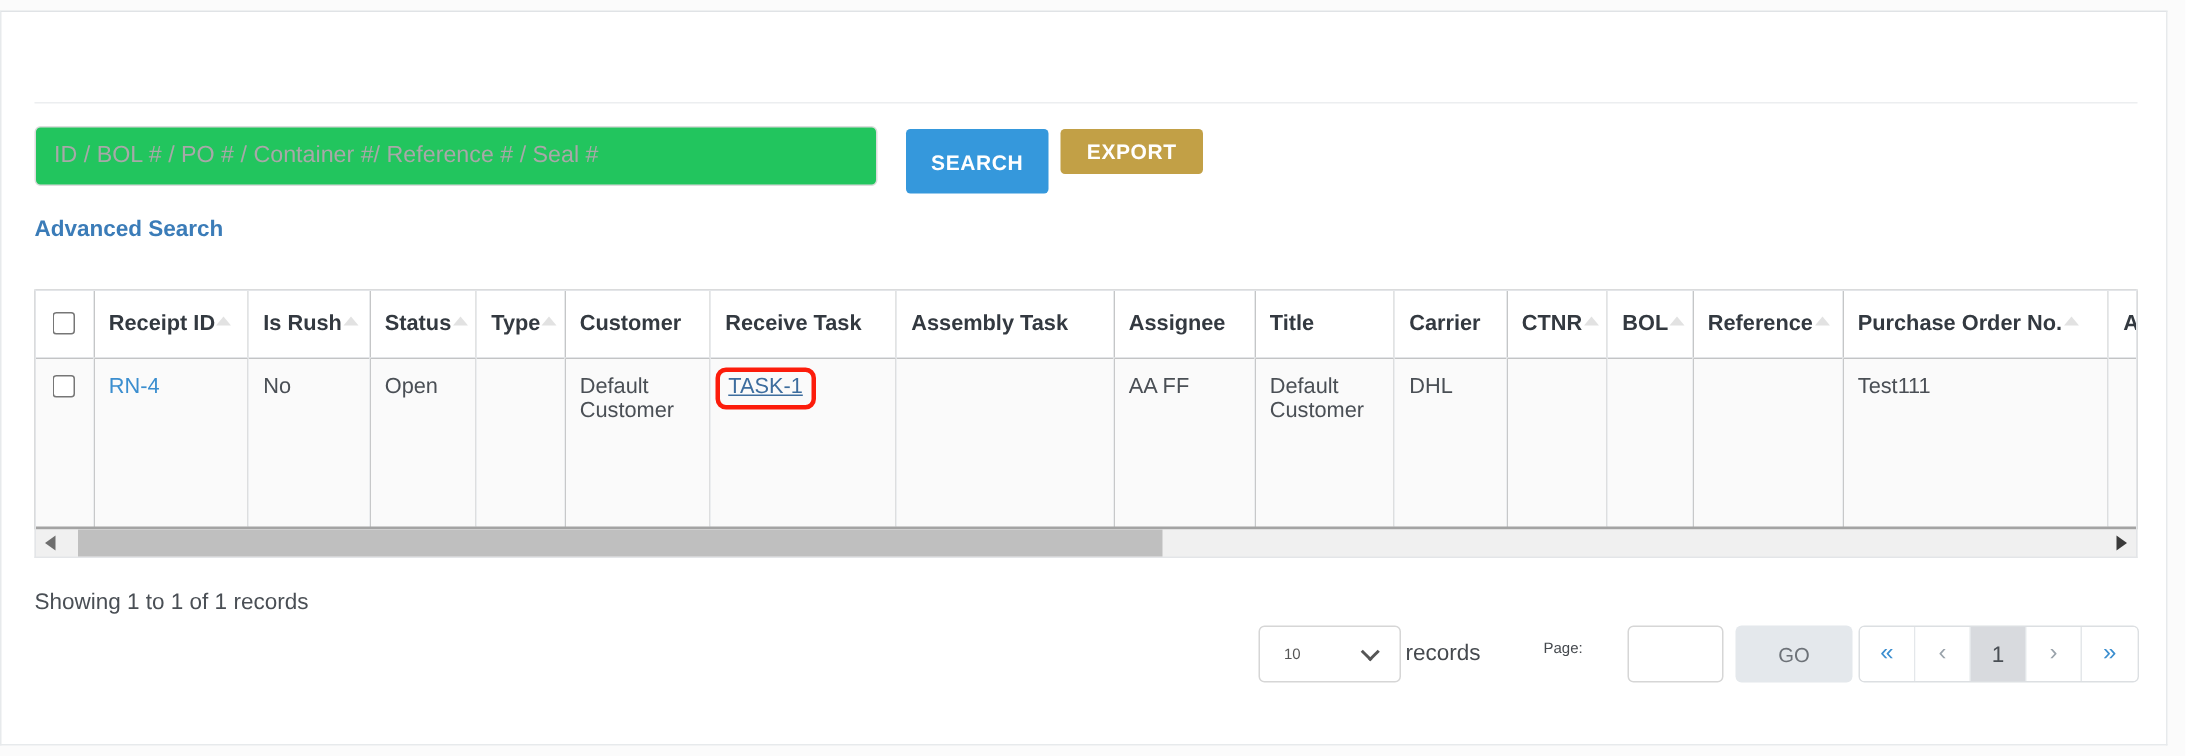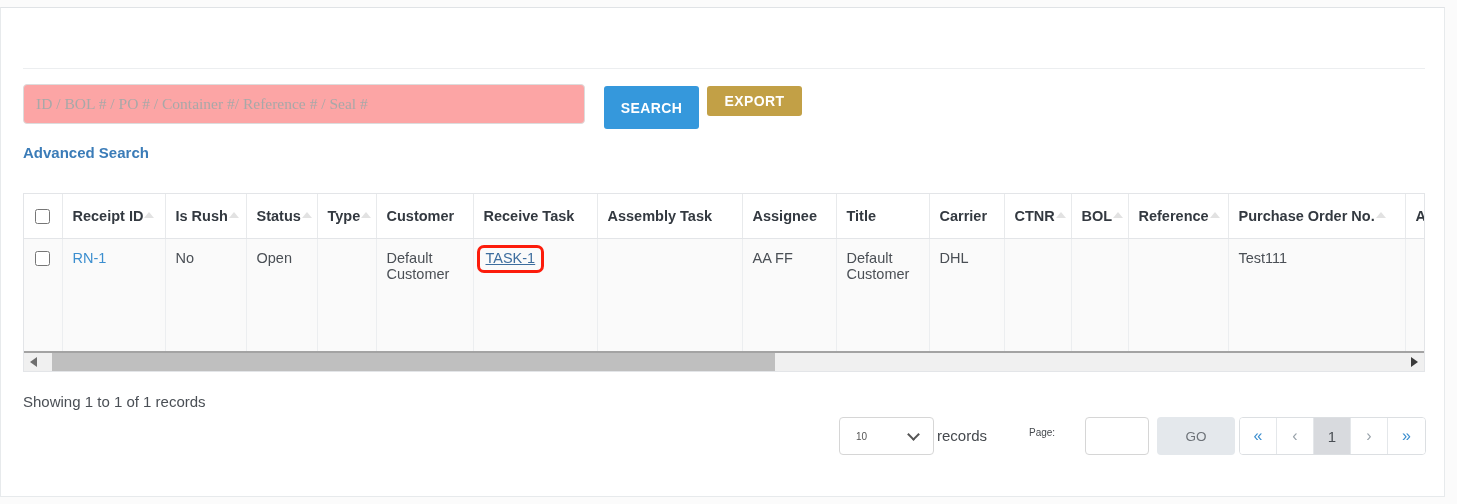--- a/index.html
+++ b/index.html
@@ -69,22 +69,22 @@
     position: absolute;
     left: 22px; top: 76px;
     height: 40px;
   }
   .search-input {
     position: absolute;
     left: 0; top: 0;
     width: 562px; height: 40px;
     border: 1px solid #dcdcdc;
     border-radius: 4px;
-    background: #fca5a5;
-    font-family: Liberation Serif, serif;
+    background: #22c55e;
+    font-family: Liberation Sans, sans-serif;
     font-size: 15.5px;
     color: #555;
     padding: 0 12px;
     outline: none;
   }
   .search-input::placeholder { color: #a8a8a8; }
 
   .btn-search {
     position: absolute;
     left: 581px; top: 2px;
@@ -383,21 +383,21 @@
               <th><span>CTNR</span><span class="sort-ind"></span></th>
               <th><span>BOL</span><span class="sort-ind"></span></th>
               <th><span>Reference</span><span class="sort-ind"></span></th>
               <th><span>Purchase Order No.</span><span class="sort-ind"></span></th>
               <th><span>A</span></th>
             </tr>
           </thead>
         <tbody id="grid-body">
             <tr>
               <td class="cbx"><input type="checkbox" class="cb" style=""></td>
-              <td><a href="#" class="cell-link">RN-1</a></td>
+              <td><a href="#" class="cell-link">RN-4</a></td>
               <td>No</td>
               <td>Open</td>
               <td></td>
               <td>Default Customer</td>
               <td><span class="task-hl" style="outline-color: rgb(252, 28, 11);"><a href="#" class="task-link">TASK-1</a></span></td>
               <td></td>
               <td>AA FF</td>
               <td>Default Customer</td>
               <td>DHL</td>
               <td></td>

